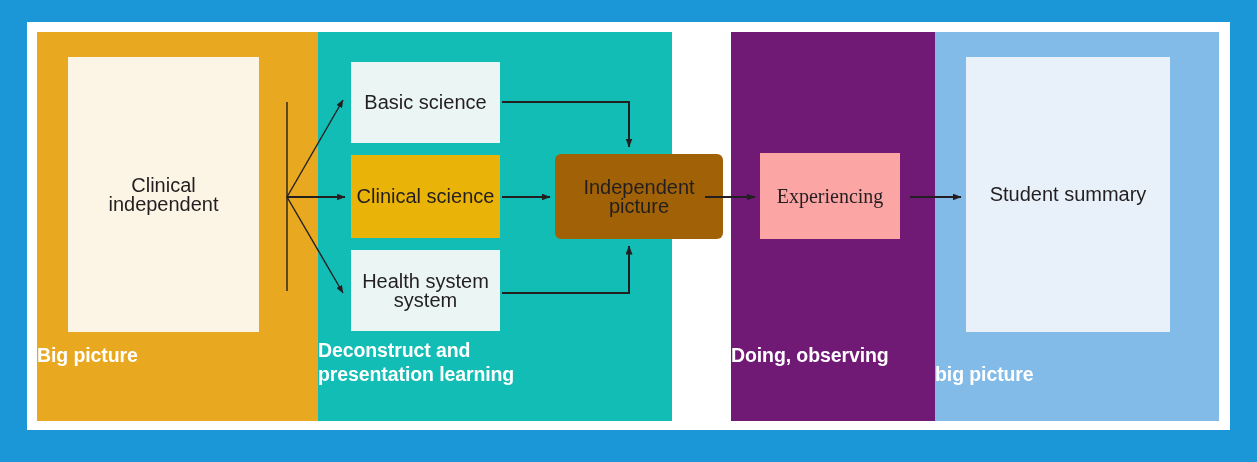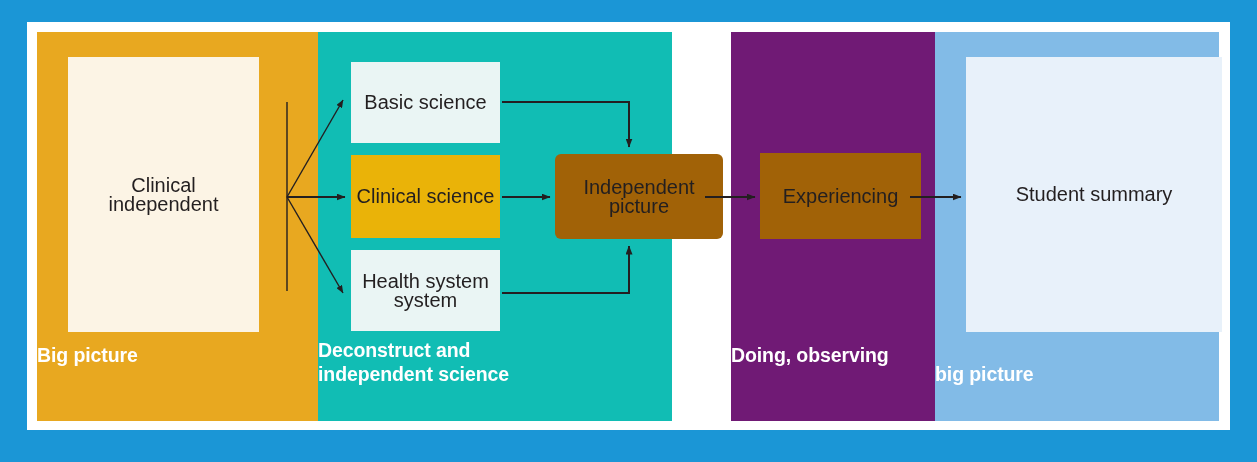--- a/index.html
+++ b/index.html
@@ -74,25 +74,26 @@
   #card-health-system-science {
     left: 351px; top: 250px; width: 149px; height: 81px;
     background: #eaf5f4;
   }
   #card-independent-learning {
     left: 555px; top: 154px; width: 168px; height: 85px;
     background: #a16207;
     border-radius: 6px;
   }
   #card-experiencing {
-    left: 760px; top: 153px; width: 161px; height: 86px;
-    background: #a16207;
+    left: 760px; top: 153px; width: 140px; height: 86px;
+    background: #fca5a5;
+    font-family: Liberation Serif, serif;
   }
   #card-student-summary {
-    left: 966px; top: 57px;  width: 256px; height: 275px;
+    left: 966px; top: 57px;  width: 204px; height: 275px;
     background: #e8f1fa;
   }
 
   
   #arrows {
     position: absolute;
     left: 0; top: 0;
     width: 1257px;
     height: 462px;
     pointer-events: none;
@@ -105,21 +106,21 @@
 
   <div id="frame"></div>
 
   <div class="band" id="band-big-picture">
     <div class="band-label" style="top: 311px;">Big picture</div>
   </div>
 
   <div class="band" id="band-deconstruct">
     <div class="band-label" style="top: 306px;">
       <span>Deconstruct and</span><br>
-      <span>independent science</span>
+      <span>presentation learning</span>
     </div>
   </div>
 
   <div class="band" id="band-doing">
     <div class="band-label" style="top: 311px;">Doing, observing</div>
   </div>
 
   <div class="band" id="band-reassemble">
     <div class="band-label" style="top: 306px;">
       <br>

